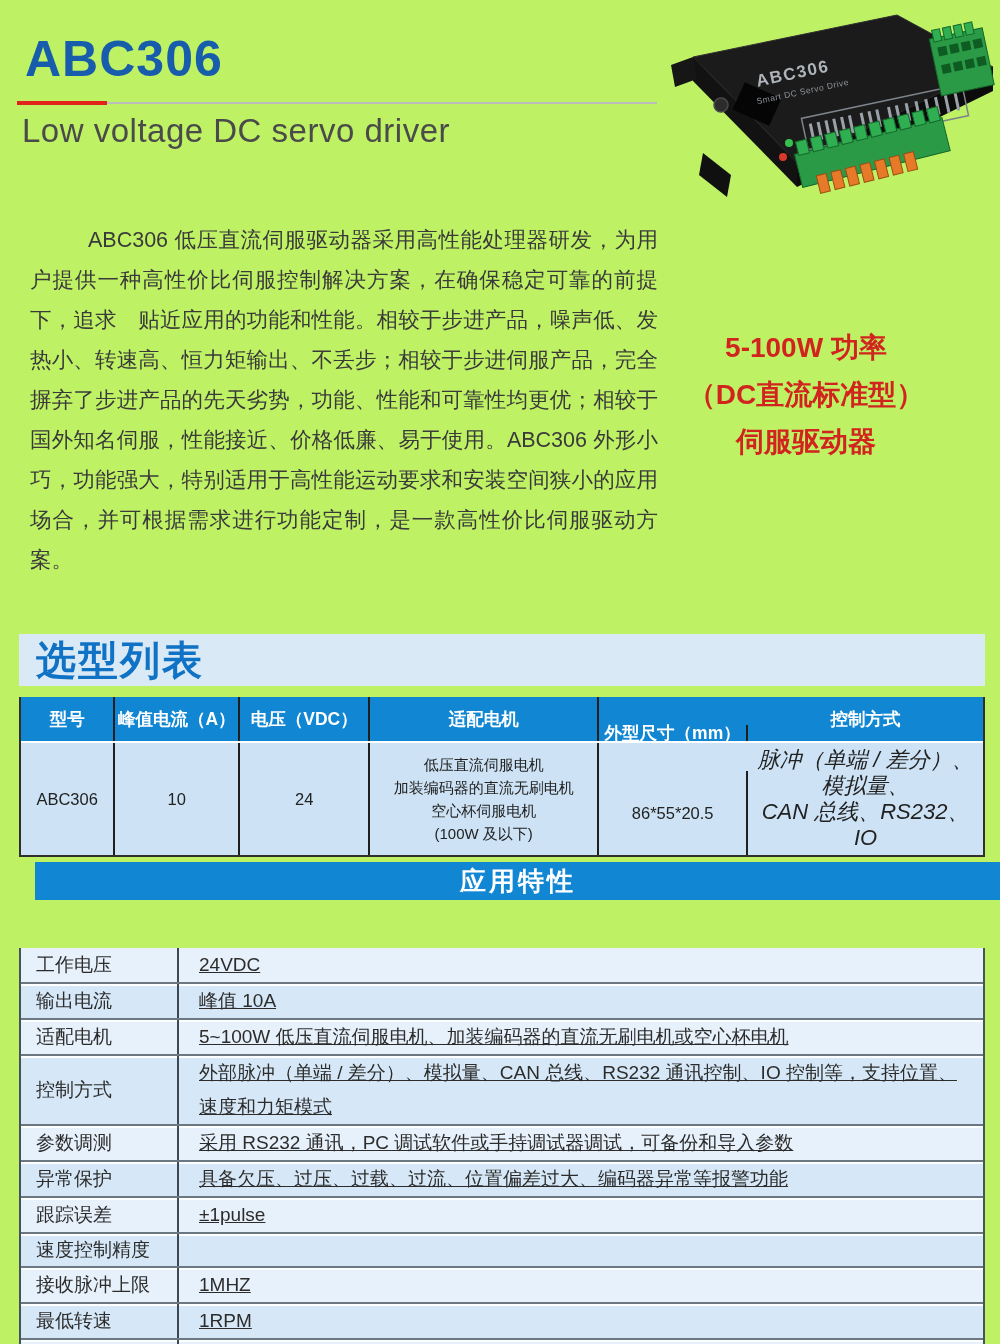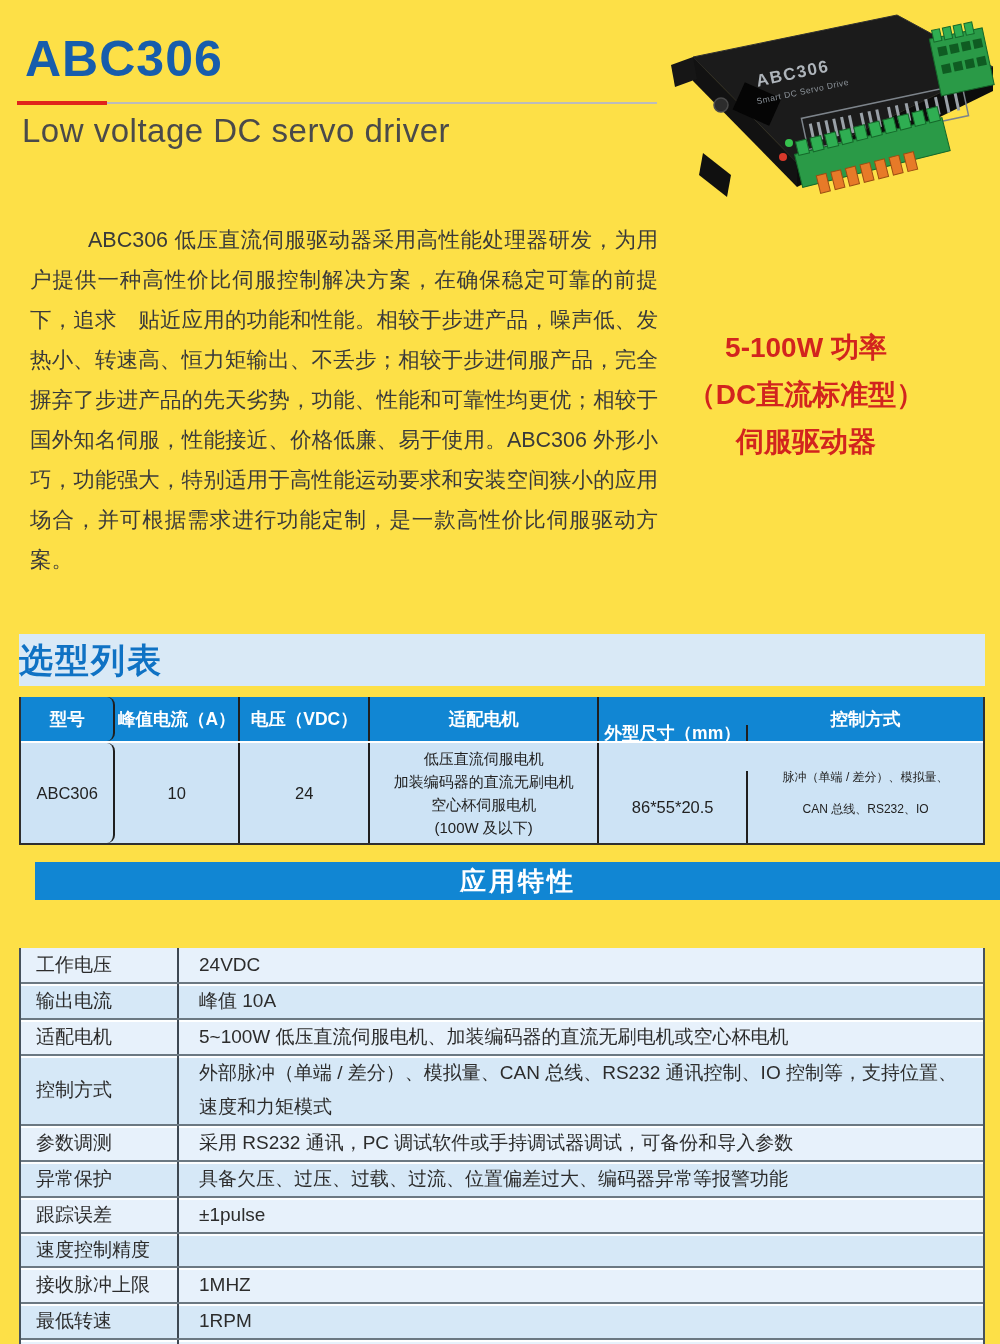--- a/index.html
+++ b/index.html
@@ -1,72 +1,72 @@
 <!DOCTYPE html>
 <html><head>
 <meta charset="utf-8">
 <style>
   * { box-sizing: border-box; margin: 0; padding: 0; }
   html,body { background:#fff; }
   body { font-family: "Liberation Sans", "DejaVu Sans", sans-serif; }
-  .page { position:relative; width:1000px; height:1344px; background:#fde047; overflow:hidden; }
+  .page { position:relative; width:1000px; height:1344px; background:#bef264; overflow:hidden; }
 
   
   .brand-title { position:absolute; left:25px; top:30px; display:flex; align-items:baseline; gap:16px; white-space:nowrap; }
   .brand-model { font-size:50px; font-weight:bold; color:#175dac; letter-spacing:1px; }
   .brand-cn    { font-size:35px; font-weight:bold; color:#175dac; letter-spacing:2px; }
   .title-rule  { position:absolute; left:17px; top:102px; width:640px; height:2px; background:#bcbcbc; }
   .title-rule .red-seg { position:absolute; left:0; top:-1px; width:90px; height:4px; background:#e0241b; }
   .subtitle { position:absolute; left:22px; top:112px; font-size:33px; color:#4a4a4a; letter-spacing:0.5px; }
 
   
   .product-figure { position:absolute; left:645px; top:5px; width:355px; height:205px; }
 
   
   .intro-paragraph { position:absolute; left:30px; top:220px; width:628px;
     font-size:21.5px; line-height:40px; text-align:justify; text-indent:58px; color:#3a3a3a; }
   .power-note { position:absolute; left:656px; top:324px; width:300px; text-align:center;
     color:#d2241e; font-size:28px; font-weight:bold; line-height:47px; }
 
   
   .sel-bar { position:absolute; left:19px; top:634px; width:966px; height:52px;
-    background:#d9e9f6; color:#0f72c4; font-size:34px; font-weight:bold;
-    line-height:52px; letter-spacing:2px; }
+    background:#d9e9f6; color:#0f72c4; font-size:40px; font-weight:bold;
+    line-height:52px; padding-left:17px; letter-spacing:2px; }
   .feat-bar { position:absolute; left:35px; top:862px; width:966px; height:38px;
     background:#1186d3; color:#ffffff; font-size:26px; font-weight:bold;
     line-height:38px; text-align:center; letter-spacing:3px; }
 
   
   .sel-table { position:absolute; left:19px; top:697px; width:966px;
     border-left:2px solid #2f2f2f; border-right:2px solid #2f2f2f; border-bottom:2px solid #2f2f2f; }
   .sel-head { display:flex; height:46px; background:#1186d3; border-bottom:2px solid #ffffff; }
   .sel-head .cell { display:flex; align-items:center; justify-content:center;
     color:#fff; font-size:17.5px; font-weight:bold; border-right:2px solid #1f1f1f; }
   .sel-head .cell:last-child { border-right:none; }
   .sel-body { display:flex; min-height:100px; background:#cde3f5; }
   .sel-body .cell { display:flex; flex-direction:column; align-items:center; justify-content:center;
     font-size:16.5px; color:#222; border-right:2px solid #1f1f1f; text-align:center; padding:4px 4px; }
   .sel-body .cell:last-child { border-right:none; }
-  .c-model { width:9.8%;border-radius:8px; }  .c-cur { width:13.0%; }  .c-volt { width:13.5%; }
+  .c-model { width:9.8%; }  .c-cur { width:13.0%; }  .c-volt { width:13.5%; }
   .c-motor { width:23.8%; } .c-dim { width:15.5%;margin-top:28px; }  .c-ctrl { width:24.4%; }
   .motor-line { display:block; font-size:15px; line-height:23px; }
-  .ctrl-line  { display:block; font-size:12px; line-height:32px; }
+  .ctrl-line  { display:block; font-size:22px; line-height:26px;font-style:italic; }
 
   
   .feat-table { position:absolute; left:19px; top:948px; width:966px;
     border-left:2px solid #46525c; border-right:2px solid #46525c; border-bottom:2px solid #46525c; }
   .feat-row { display:flex; min-height:34px; border-top:2px solid #6b7882;
     box-shadow: inset 0 2px 0 rgba(255,255,255,0.95); }
   .feat-row:first-child { border-top:none; box-shadow:none; }
   .feat-row:nth-child(odd)  { background:#e7f1fb; }
   .feat-row:nth-child(even) { background:#d6e8f7; }
   .feat-label { width:158px; flex:none; display:flex; align-items:center;
     padding-left:15px; border-right:2px solid #3e4852; font-size:19px; color:#2c2c2c; }
   .feat-value { flex:1; display:flex; align-items:center; padding:0 12px 0 20px; }
-  .feat-value span { font-size:19px; line-height:34px; color:#2c2c2c; }
+  .feat-value span { font-size:19px; line-height:34px; color:#2c2c2c;text-decoration:underline; }
 </style>
 </head>
 <body>
 
 <div class="page">
 
   <div class="brand-title">
     <span class="brand-model">ABC306</span>
   </div>
   <div class="title-rule">

